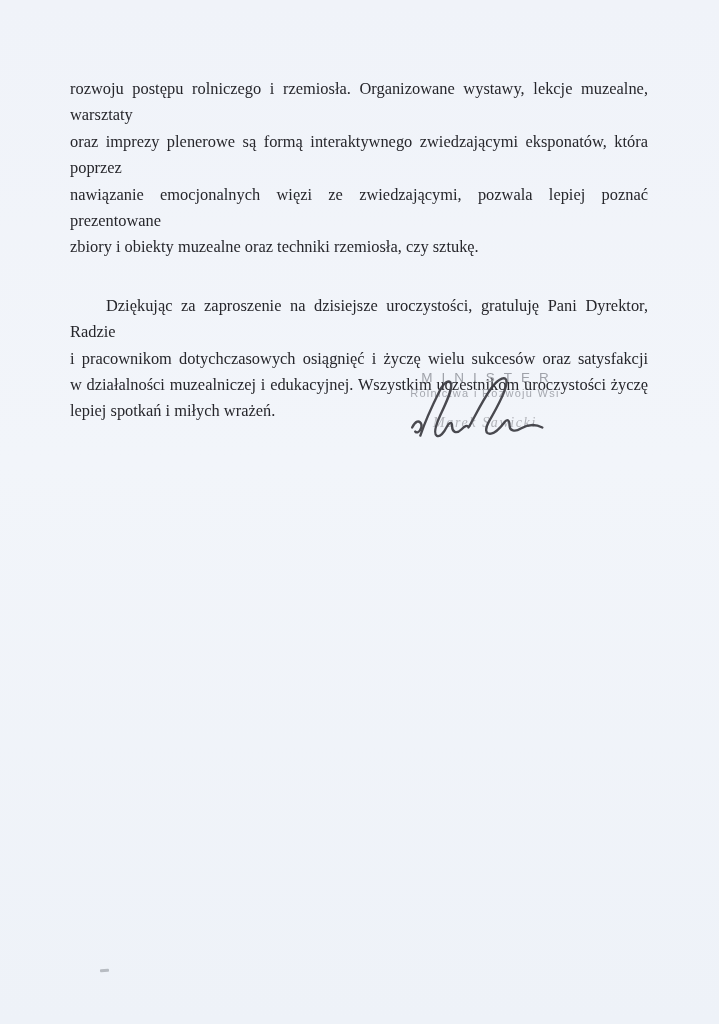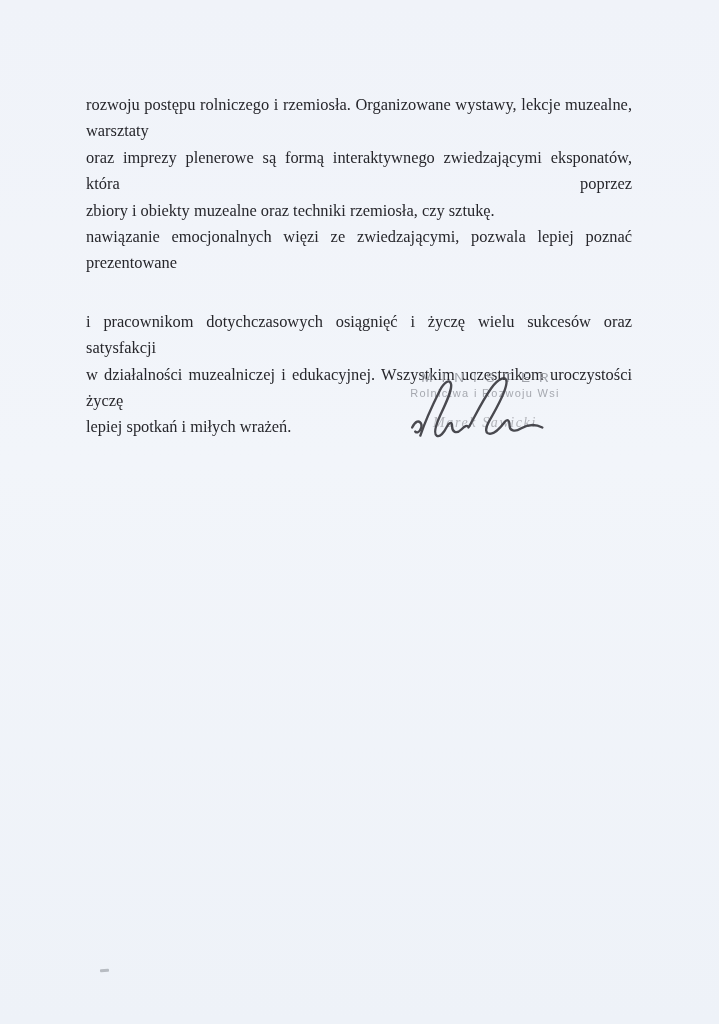--- a/index.html
+++ b/index.html
@@ -15,21 +15,21 @@
   }
   .body-text {
     position: absolute;
     left: 70px;
     top: 76px;
     width: 578px;
     font-size: 16.4px;
     line-height: 26.4px;
     color: #26262b;
   }
-  .para { margin: 16px; }
+  .para { margin: 0; }
   .para + .para { margin-top: 32px; }
   .line {
     white-space: nowrap;
     text-align: left;
   }
   .line.just {
     white-space: normal;
     text-align: justify;
     text-align-last: justify;
   }
@@ -87,24 +87,25 @@
 </style>
 </head>
 <body>
 
 <div class="page">
 
   <div class="body-text">
     <div class="para">
       <div class="line just">rozwoju postępu rolniczego i rzemiosła. Organizowane wystawy, lekcje muzealne, warsztaty</div>
       <div class="line just">oraz imprezy plenerowe są formą interaktywnego zwiedzającymi eksponatów, która poprzez</div>
+      <div class="line just">nawiązanie emocjonalnych więzi ze zwiedzającymi, pozwala lepiej poznać prezentowane</div>
       <div class="line">zbiory i obiekty muzealne oraz techniki rzemiosła, czy sztukę.</div>
-      <div class="line just">nawiązanie emocjonalnych więzi ze zwiedzającymi, pozwala lepiej poznać prezentowane</div>
     </div>
     <div class="para">
+      <div class="line just indent">Dziękując za zaproszenie na dzisiejsze uroczystości, gratuluję Pani Dyrektor, Radzie</div>
       <div class="line just">i pracownikom dotychczasowych osiągnięć i życzę wielu sukcesów oraz satysfakcji</div>
       <div class="line just">w działalności muzealniczej i edukacyjnej. Wszystkim uczestnikom uroczystości życzę</div>
       <div class="line">lepiej spotkań i miłych wrażeń.</div>
     </div>
   </div>
 
   <div class="sig-block">
     <div class="minister">MINISTER</div>
     <div class="ministry">Rolnictwa i Rozwoju Wsi</div>
     <svg class="signature-svg" viewBox="0 0 160 80" fill="none" xmlns="http://www.w3.org/2000/svg">

